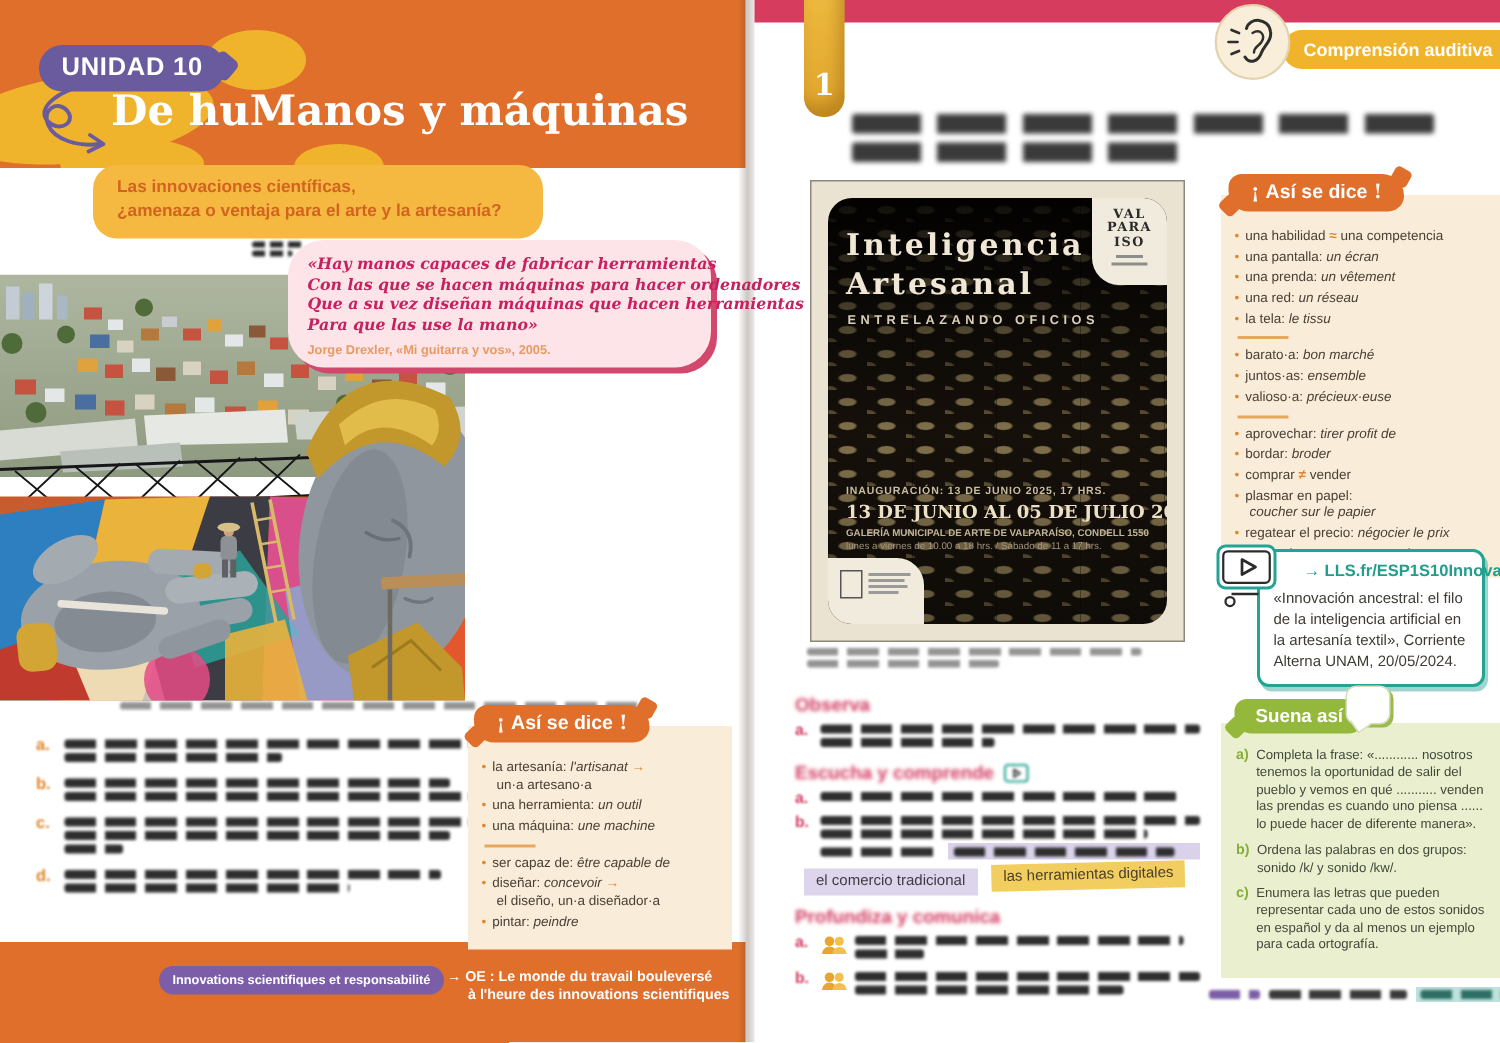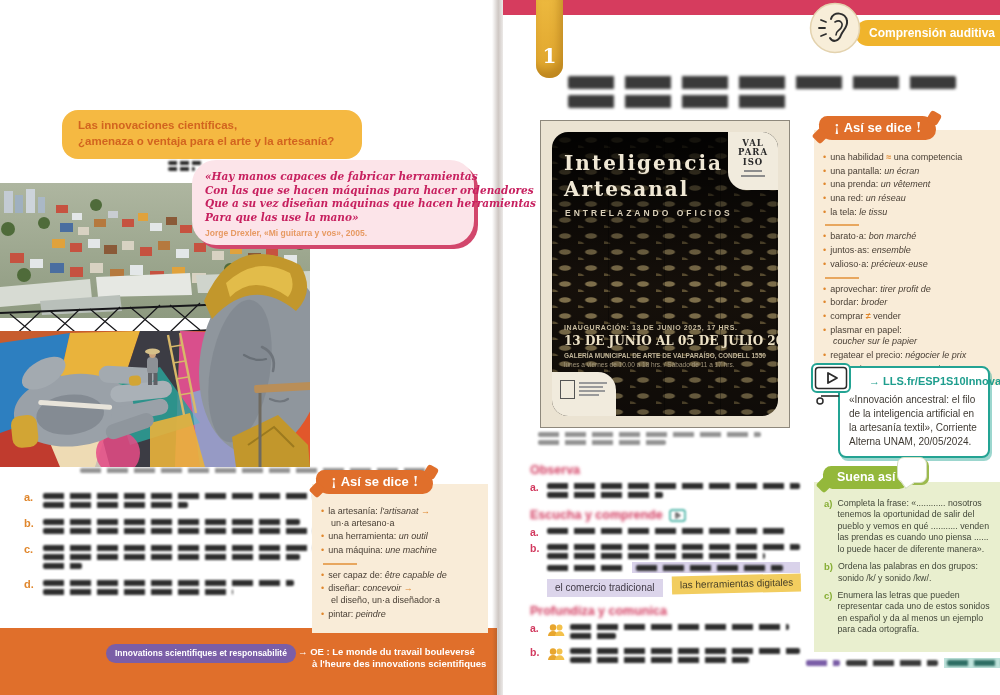--- a/index.html
+++ b/index.html
@@ -113,21 +113,21 @@
 
   .poster-cap{left:35px;top:432px;width:228px;}
 
   .sections{left:27px;top:456px;width:270px;}
   .sec-h{color:#d23a5f;font-weight:800;font-size:12.5px;filter:blur(1px);margin:7px 0 4px;
       display:flex;align-items:center;gap:6px;}
   .sec-h .mini-video{filter:none;}
   .item{display:flex;gap:5px;margin:2px 0 4px;}
   .im{color:#d23a5f;font-weight:800;font-size:10.5px;filter:blur(.75px);width:12px;flex:none;}
   .ilines{flex:1;padding-top:2px;}
-  .chip-row{display:flex;gap:9px;margin:6px 0 2px 17px;align-items:center;}
+  .chip-row{display:flex;gap:9px;margin:6px 0 2px 6px;align-items:center;}
   .chip{font-size:10px;padding:3px 8px 4px;color:#403a46;background:#dcd5eb;white-space:nowrap;}
   .chip.yellow{background:#f2cd5f;color:#4a4228;transform:rotate(-1.4deg) translateY(-4px);}
   .pair-ico{flex:none;margin-top:1px;}
 
   .aside-r{left:311px;top:130px;width:188px;padding:20px 9px 8px;}
 
   .video-box{left:335px;top:366px;width:152px;box-sizing:border-box;background:#fff;
       border:2px solid #23a393;border-radius:8px;padding:7px 7px 7px 9px;
       box-shadow:2px 3px 0 rgba(35,163,147,.45);z-index:4;}
   .vb-linkrow{margin-left:20px;font-size:11px;font-weight:800;color:#1f9e8e;white-space:nowrap;}
@@ -150,20 +150,32 @@
 
   .rp-footer-gb{left:303px;top:658px;display:flex;gap:6px;align-items:center;}
 </style>
 </head>
 <body>
 
 <div id="canvas">
 
   <div class="abs lp">
 
+    <div class="abs lp-header">
+      <div class="blob" style="left:-32px;top:50px;width:175px;height:58px;transform:rotate(-7deg);"></div>
+      <div class="blob" style="left:138px;top:20px;width:66px;height:40px;"></div>
+      <div class="blob" style="left:40px;top:92px;width:96px;height:34px;"></div>
+      <div class="blob" style="left:196px;top:96px;width:60px;height:30px;"></div>
+      <svg class="abs" style="left:20px;top:52px;z-index:2;" width="58" height="52" viewBox="0 0 58 52">
+        <path d="M42,3 C16,9 4,21 12,29 C20,37 32,29 24,21 C18,15 8,21 12,31 C16,41 32,46 46,44" fill="none" stroke="#6a5b9e" stroke-width="2.6" stroke-linecap="round"></path>
+        <path d="M40,38 L49,44 L39,49" fill="none" stroke="#6a5b9e" stroke-width="2.6" stroke-linecap="round" stroke-linejoin="round"></path>
+      </svg>
+      <div class="abs unit-badge">UNIDAD 10</div>
+      <div class="abs main-title">De huManos y máquinas</div>
+    </div>
 
     <div class="abs qbox">
       <div>Las innovaciones científicas,</div>
       <div>¿amenaza o ventaja para el arte y la artesanía?</div>
     </div>
 
     <div class="abs" style="left:168px;top:161px;width:34px;">
       <div class="gb tiny" style="width:100%"></div>
         <div class="gb tiny" style="width:78%"></div>
     </div>

